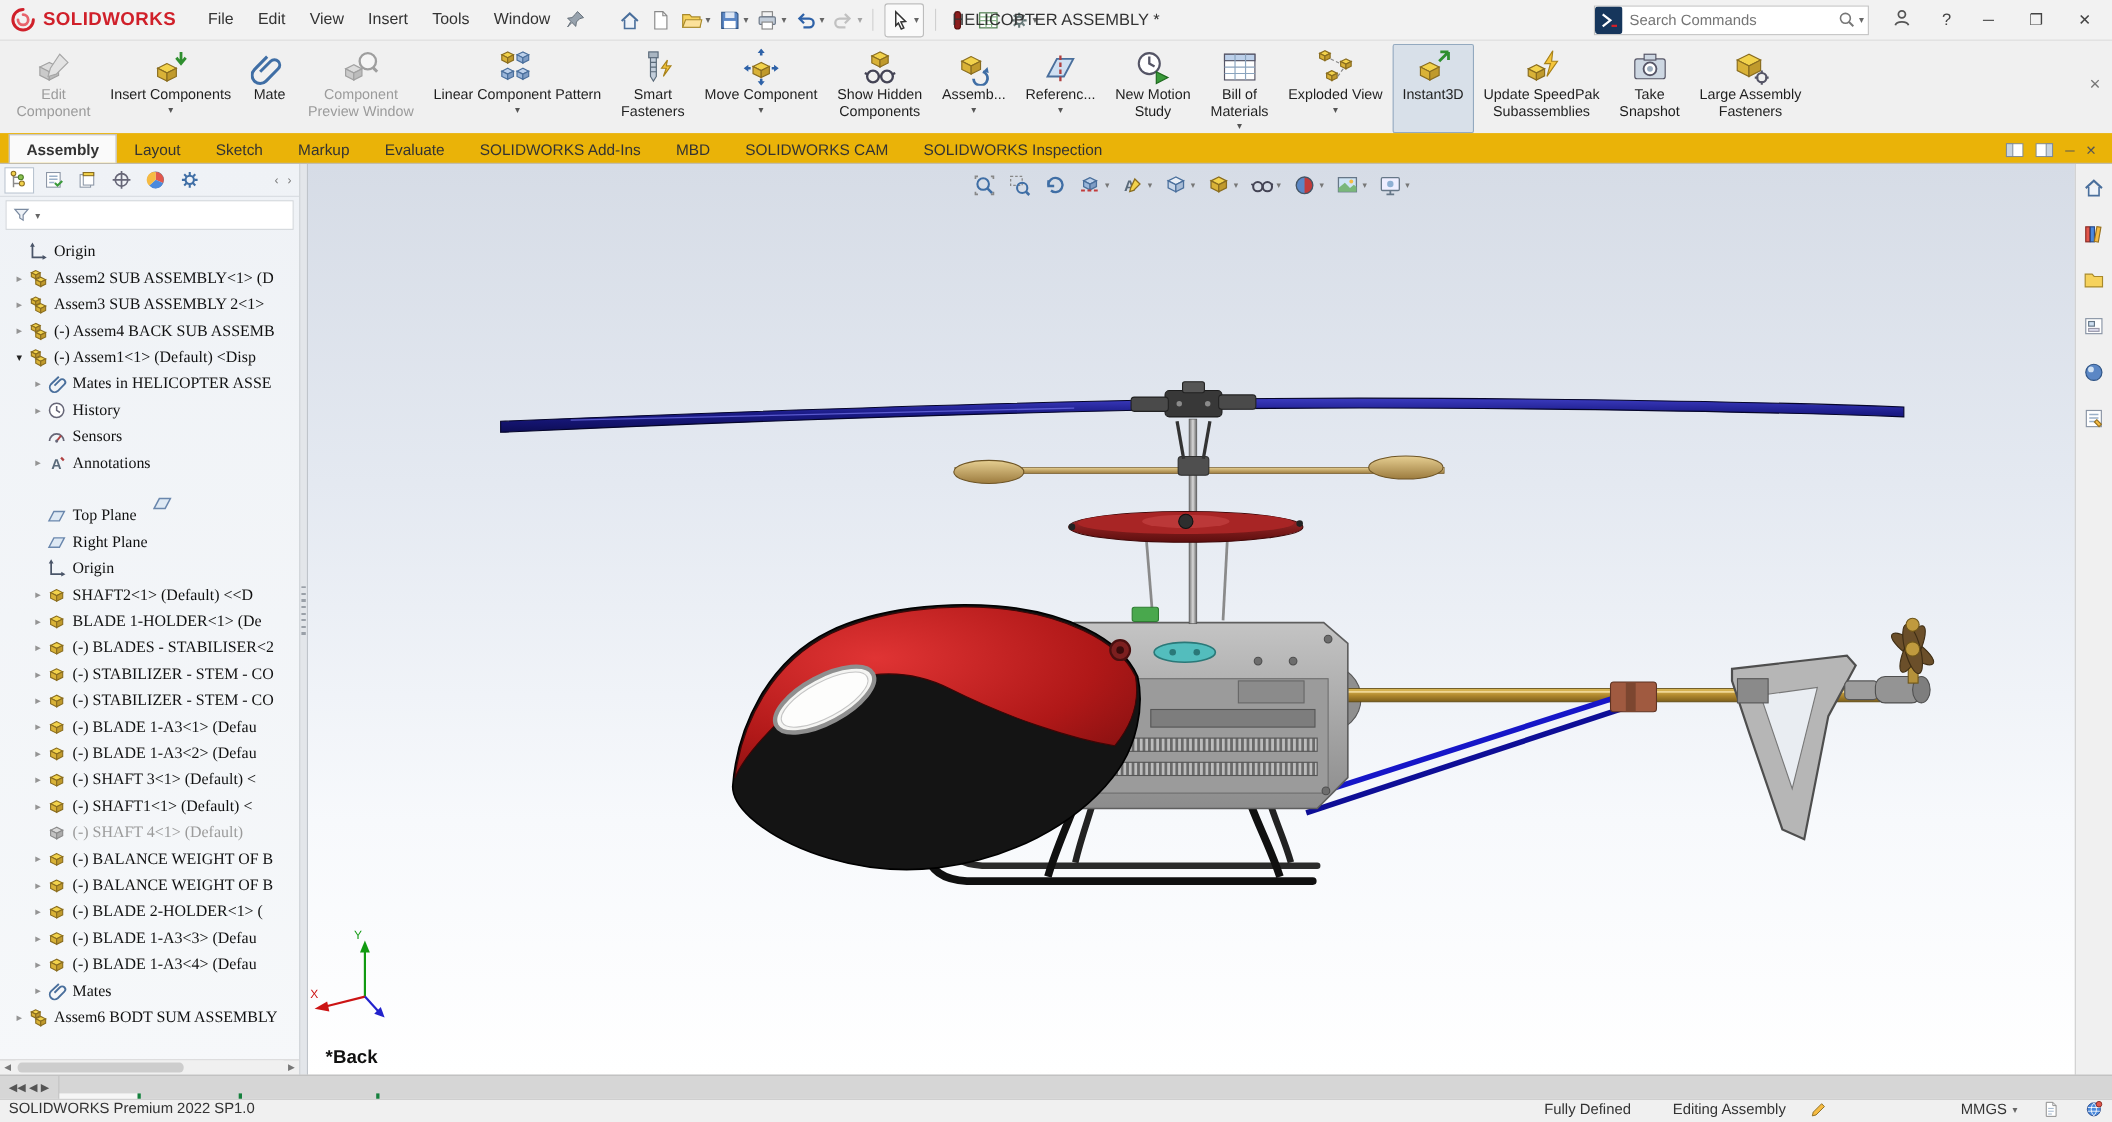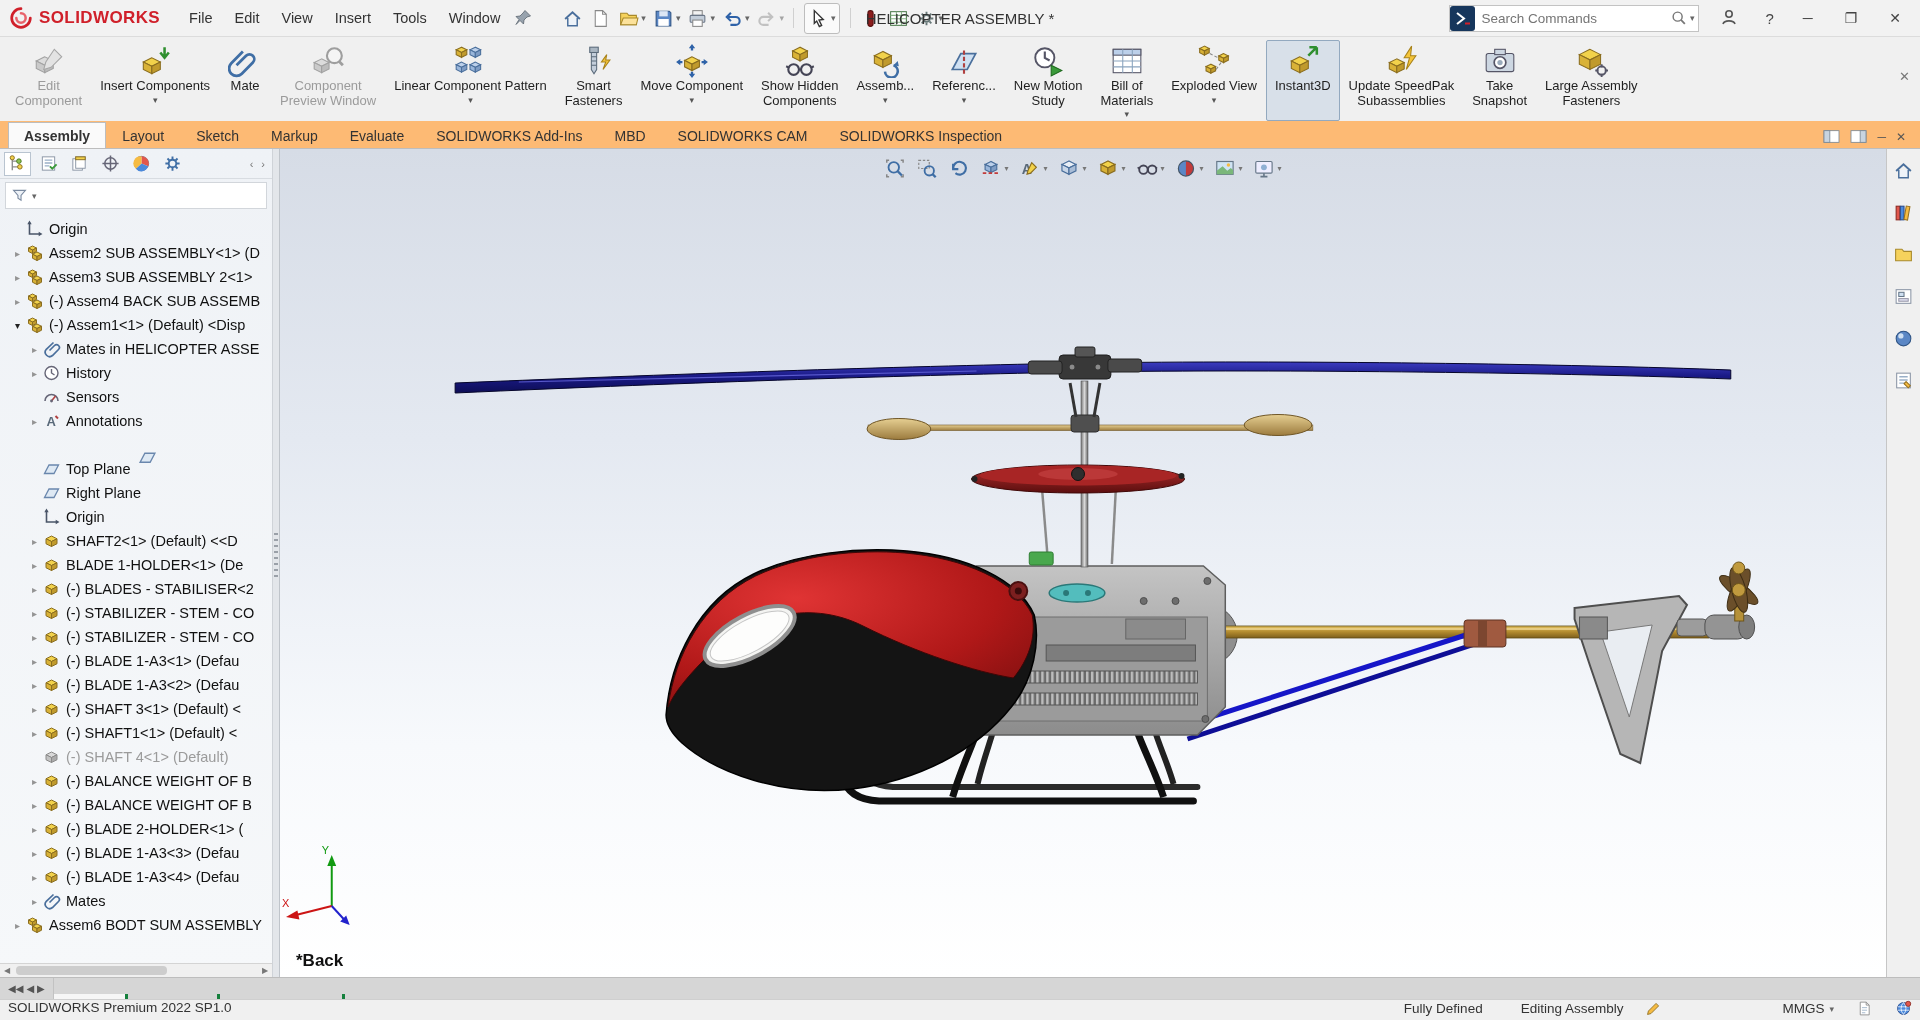--- a/index.html
+++ b/index.html
@@ -35,21 +35,21 @@
   .rb{display:flex;flex-direction:column;align-items:center;padding:3px 8px 0 8px;text-align:center;font-size:13px;line-height:1.12;color:#1f1f1f;border:1px solid transparent;border-radius:2px;}
   .rb .rbic{width:34px;height:34px;display:block;margin-bottom:1px;}
   .rb-label span{display:block;white-space:nowrap;}
   .rb-caret{font-size:9px;color:#555;height:11px;margin-top:1px;}
   .rb.active{background:#d8e0e9;border-color:#93a9bf;}
   .rb.disabled{color:#9b9b9b;}
   .rb.disabled .rbic{filter:grayscale(1);opacity:.6;}
   .ribbon-x{position:absolute;right:10px;top:32px;font-size:13px;color:#777;}
 
   
-  .tabrow{position:absolute;top:121px;left:0;right:0;height:28px;background:#fdba74;border-bottom:1px solid #bdbdbd;display:flex;align-items:flex-end;padding-left:8px;z-index:40;}
+  .tabrow{position:absolute;top:121px;left:0;right:0;height:28px;background:#eab308;border-bottom:1px solid #bdbdbd;display:flex;align-items:flex-end;padding-left:8px;z-index:40;}
   .rtab{padding:5px 15px 4px 15px;font-size:14px;color:#333;border:1px solid transparent;border-bottom:none;white-space:nowrap;}
   .rtab.active{background:#fafafa;border-color:#bdbdbd;font-weight:bold;}
   .tabrow-right{margin-left:auto;display:flex;align-items:center;gap:10px;padding:0 14px 4px 0;}
   .tabrow-right .ic{width:17px;height:15px;display:inline-block;}
   .tabrow-right .glyph{font-size:12px;color:#555;}
 
   
   .content{position:absolute;top:149px;left:0;right:0;bottom:43px;display:flex;}
 
   
@@ -60,21 +60,21 @@
   .ptab .ic{width:19px;height:19px;}
   .ptab-scroll{margin-left:auto;display:flex;gap:2px;font-size:11px;color:#777;}
   .ptab-scroll span{padding:0 3px;}
   .filter-row{height:27px;margin:3px 5px 0 5px;border:1px solid #d2d6db;background:#fff;display:flex;align-items:center;padding:0 5px;gap:2px;}
   .filter-row .ic{width:17px;height:17px;}
   .tree{flex:1;overflow:hidden;padding-top:8px;}
   .trow{height:24px;display:flex;align-items:center;white-space:nowrap;font-size:14.5px;color:#111;}
   .trow .arrow{width:15px;flex:0 0 15px;text-align:center;font-size:10px;color:#949494;}
   .trow .arrow.exp{color:#222;}
   .trow .ticon{width:19px;height:18px;flex:0 0 19px;margin-right:5px;}
-  .trow .tlabel{overflow:hidden;text-overflow:clip;}
+  .trow .tlabel{overflow:hidden;text-overflow:clip;font-family:Liberation Serif, serif;}
   .trow.dim{color:#9b9b9b;}
   .hscroll{height:14px;border-top:1px solid #d4d4d4;background:#f0f0f0;display:flex;align-items:center;}
   .hs-btn{width:14px;font-size:8px;color:#777;text-align:center;}
   .hs-track{flex:1;height:100%;position:relative;background:#f0f0f0;}
   .hs-thumb{position:absolute;left:2px;top:2px;height:9px;width:62%;background:#cdcdcd;border-radius:4px;}
 
   .vsplit{width:8px;flex:0 0 8px;background:#e3e6ea;border-left:1px solid #cfd3d8;border-right:1px solid #bfc4ca;position:relative;}
   .vsplit .grip{position:absolute;top:384px;left:1px;width:4px;height:46px;background:repeating-linear-gradient(#9aa0a8 0 2px,transparent 2px 6px);}
 
   

